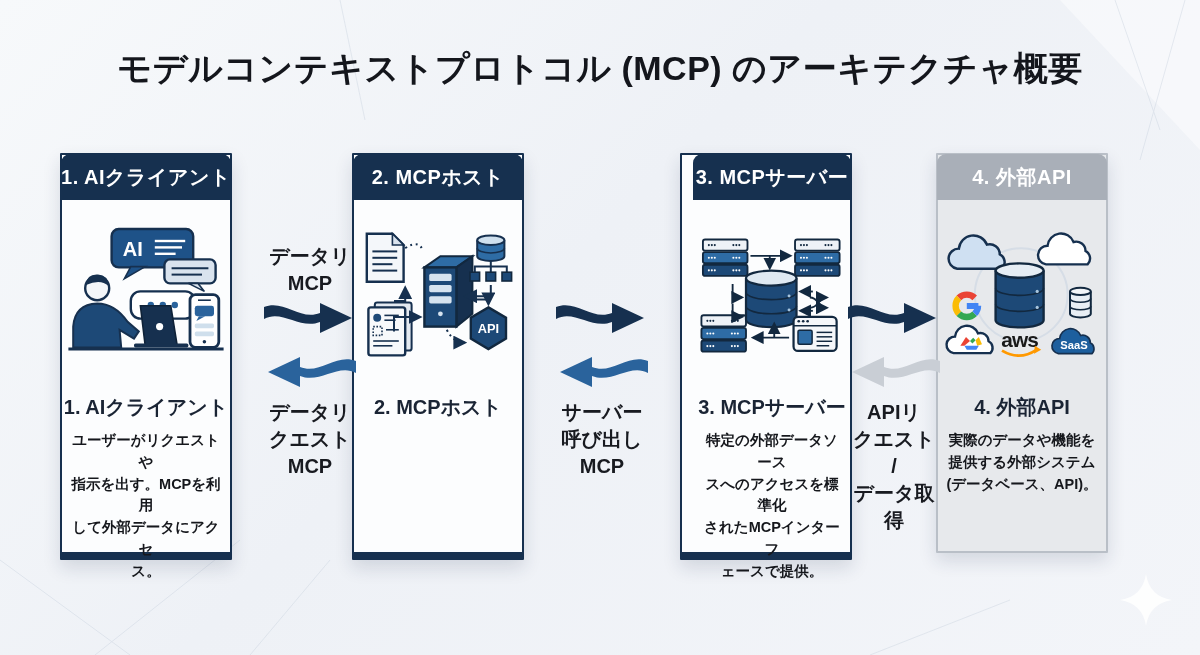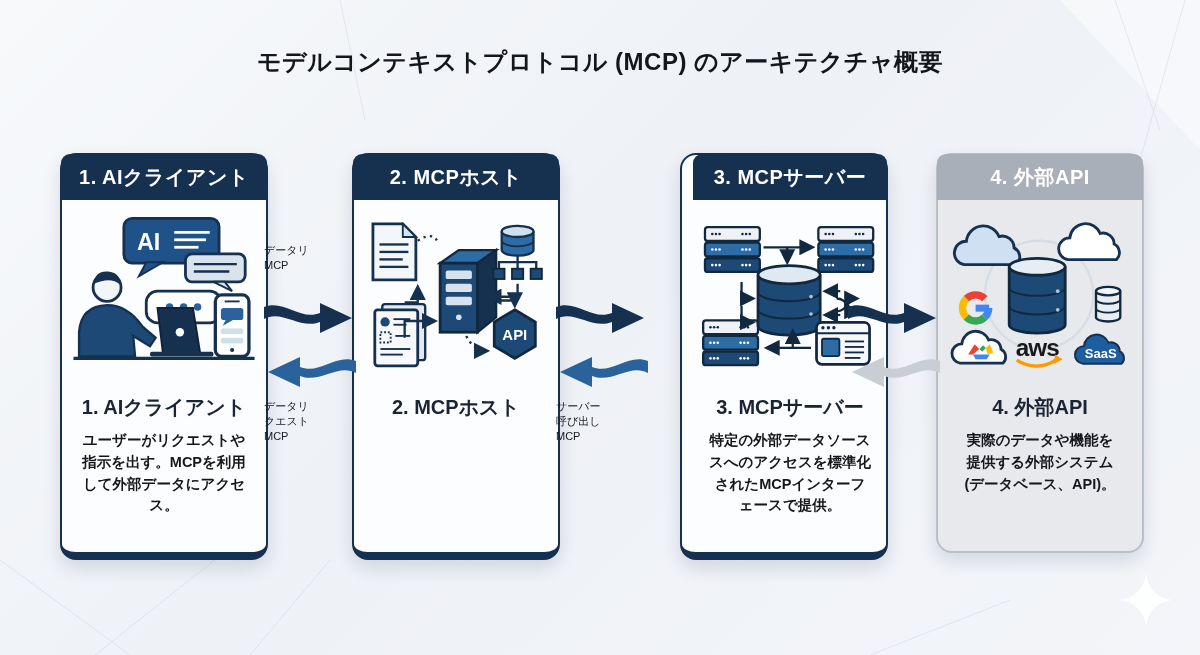--- a/index.html
+++ b/index.html
@@ -5,48 +5,48 @@
   html,body{margin:0;padding:0;background:#e9edf2;}
   .canvas{
     position:relative;width:1200px;height:655px;margin:0 auto;overflow:hidden;
     background:linear-gradient(135deg,#f7f9fb 0%,#eef1f6 45%,#f3f5f9 100%);
     font-family:"Liberation Sans","DejaVu Sans",sans-serif;color:#17191f;
   }
   svg text{font-family:"Liberation Sans","DejaVu Sans",sans-serif;}
   .bg-lines{position:absolute;inset:0;pointer-events:none;}
   .page-title{
     position:absolute;top:46px;left:0;width:100%;text-align:center;
-    font-size:24px;font-weight:700;color:#14161c;letter-spacing:.5px;margin:0;
+    font-size:34px;font-weight:700;color:#14161c;letter-spacing:.5px;margin:0;
   }
   .card{
-    position:absolute;top:153px;width:208px;height:407px;box-sizing:border-box;
+    position:absolute;top:153px;width:172px;height:407px;box-sizing:border-box;
     background:#fcfdfe;border:2.5px solid #16304f;border-bottom-width:8px;
-    border-radius:16px;box-shadow:0 8px 18px rgba(25,45,75,.14);
+    border-radius:1px;box-shadow:0 8px 18px rgba(25,45,75,.14);
   }
   .card-header{
     height:46px;margin:-1px -1px 0 -1px;background:#16304f;border-radius:9px 9px 0 0;
     display:flex;align-items:center;justify-content:center;
     color:#ffffff;font-size:20px;font-weight:700;letter-spacing:.5px;
   }
   .card-illus{height:186px;display:flex;align-items:center;justify-content:center;}
   .card-illus svg{width:196px;height:172px;}
   .card-heading{
     margin-top:8px;text-align:center;font-size:20px;font-weight:700;color:#1a2434;
   }
   .card-desc{
     margin-top:9px;padding:0 8px;text-align:center;font-size:14.5px;line-height:1.5;
     font-weight:700;color:#15171c;
   }
   .pre{white-space:pre-line;}
   .card--muted{border-color:#b9bfc7;border-bottom-width:2.5px;background:#e7e9ec;height:400px;}
   .card--muted .card-header{background:#a9afb8;}
   .connector{position:absolute;top:153px;width:92px;height:407px;}
   .conn-label{
-    position:absolute;left:0;width:100%;text-align:left;
-    font-size:11px;font-weight:400;line-height:1.35;color:#181a20;
+    position:absolute;left:0;width:100%;text-align:center;
+    font-size:20px;font-weight:700;line-height:1.35;color:#181a20;
   }
   .conn-label--top{top:90px;}
   .conn-label--bottom{top:246px;}
   .arrow{position:absolute;left:0;width:92px;height:46px;}
   .arrow--right{top:142px;}
   .arrow--left{top:196px;}
   .sparkle{position:absolute;left:1118px;top:572px;width:56px;height:56px;pointer-events:none;}
 </style>
 </head>
 <body>
@@ -348,19 +348,22 @@
 MCP</div>
   </div>
 
   <div class="connector" style="left:848px;">
     <svg class="arrow arrow--right" viewBox="0 0 92 46">
       <path d="M0 12 C 20 4, 36 26, 56 18 L56 8 L88 23 L56 38 L56 27 C 36 35, 18 14, 0 24 Z" fill="#16304f"></path>
     </svg>
     <svg class="arrow arrow--left" viewBox="0 0 92 46">
       <path d="M0 12 C 20 4, 36 26, 56 18 L56 8 L88 23 L56 38 L56 27 C 36 35, 18 14, 0 24 Z" fill="#c9ced5" transform="translate(92,0) scale(-1,1)"></path>
     </svg>
+    <div class="conn-label conn-label--bottom pre">APIリ
+クエスト /
+データ取得</div>
   </div>
 
   <svg class="sparkle" viewBox="0 0 56 56">
     <path d="M28 2 Q31.5 24.5 54 28 Q31.5 31.5 28 54 Q24.5 31.5 2 28 Q24.5 24.5 28 2" fill="#ffffff" opacity="0.85"></path>
   </svg>
 
 </div>
 
 </body></html>

